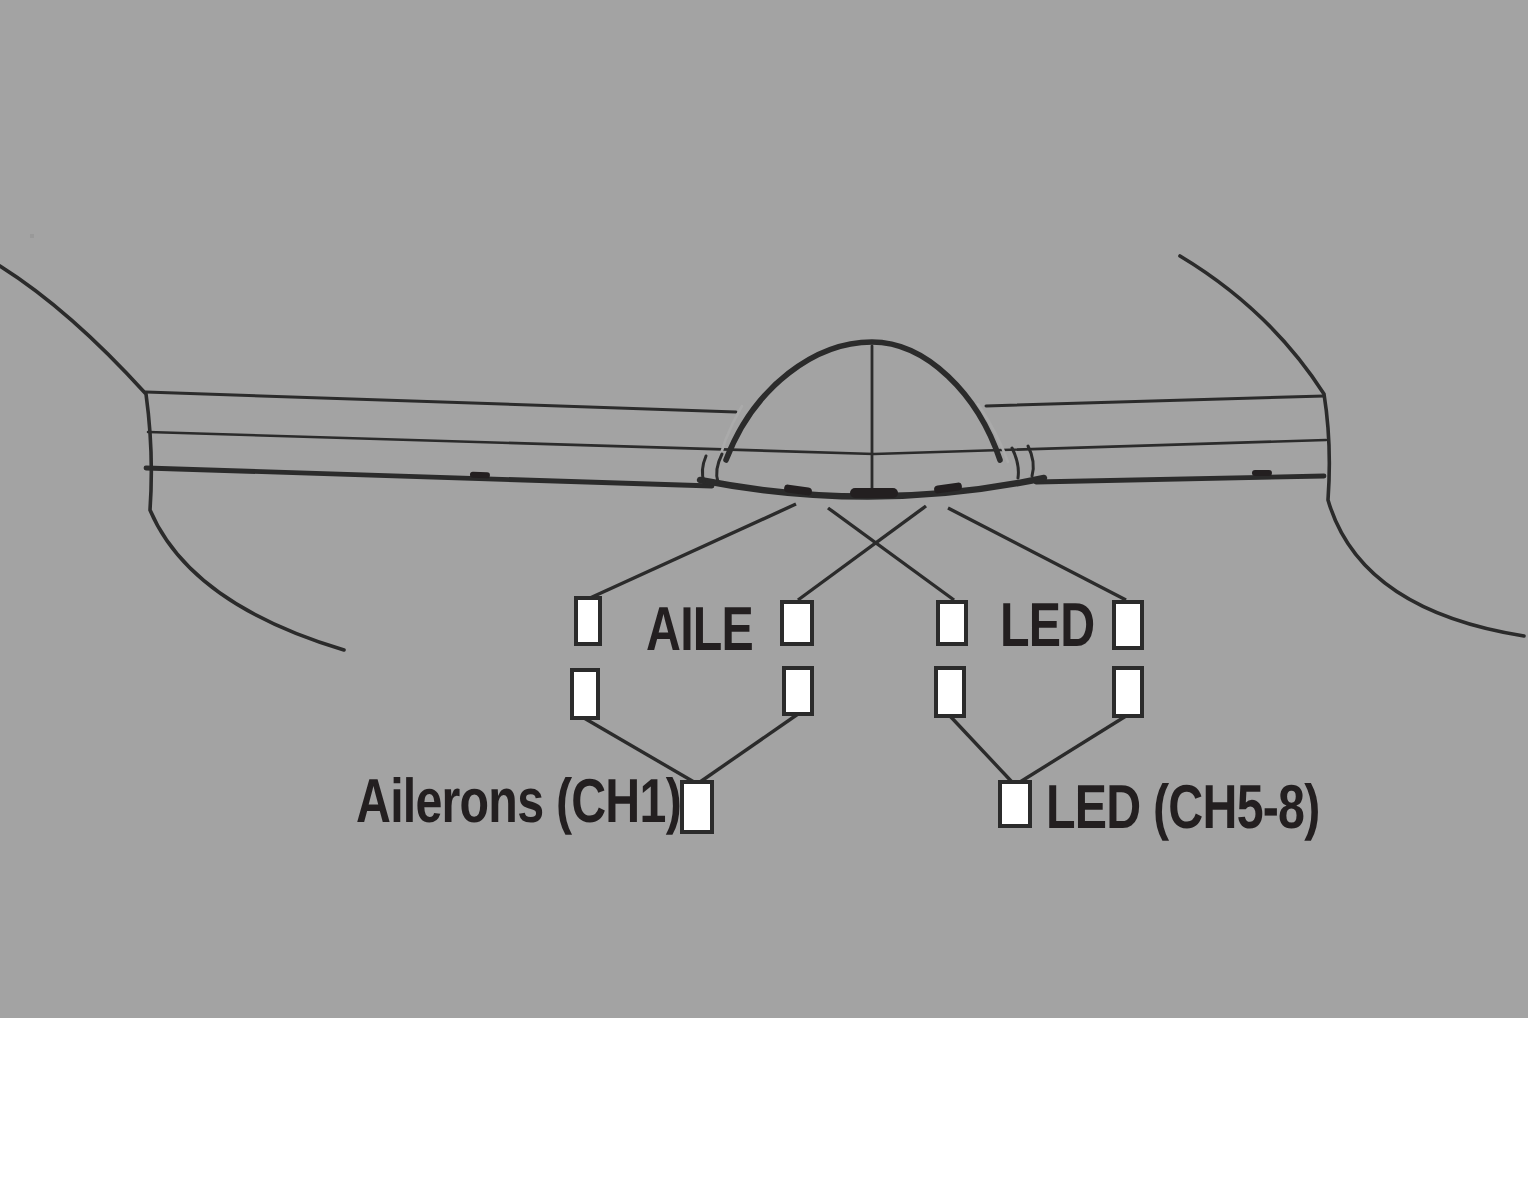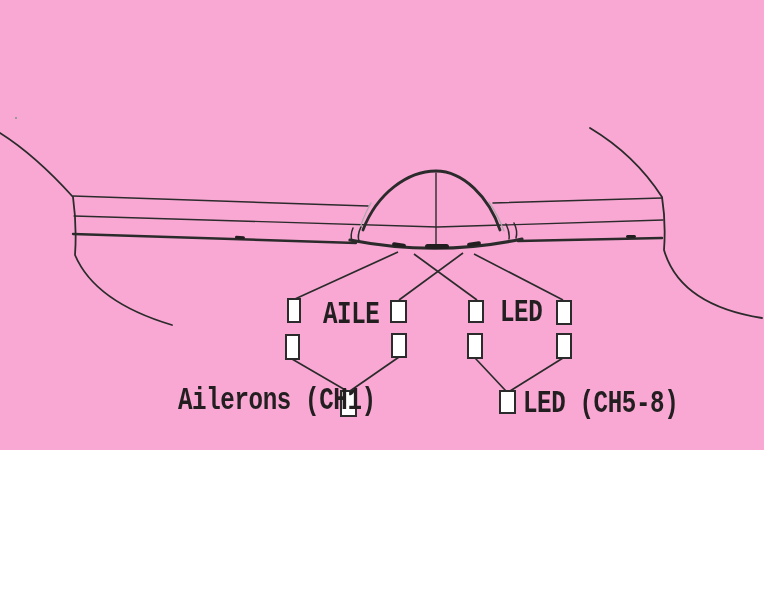--- a/index.html
+++ b/index.html
@@ -3,24 +3,24 @@
 <meta charset="utf-8">
 <style>
   html, body {
     margin: 0;
     padding: 0;
     background: #ffffff;
   }
   .stage {
     position: relative;
     width: 764px;
-    height: 450px;
-    background: #f9a8d4;
+    height: 509px;
+    background: #a3a3a3;
     overflow: hidden;
-    font-family: Liberation Mono, monospace;
+    font-family: Liberation Sans, sans-serif;
   }
   .stage svg {
     position: absolute;
     left: 0;
     top: 0;
   }
   .plug {
     position: absolute;
     box-sizing: border-box;
     border: 2px solid #2b2b2b;

